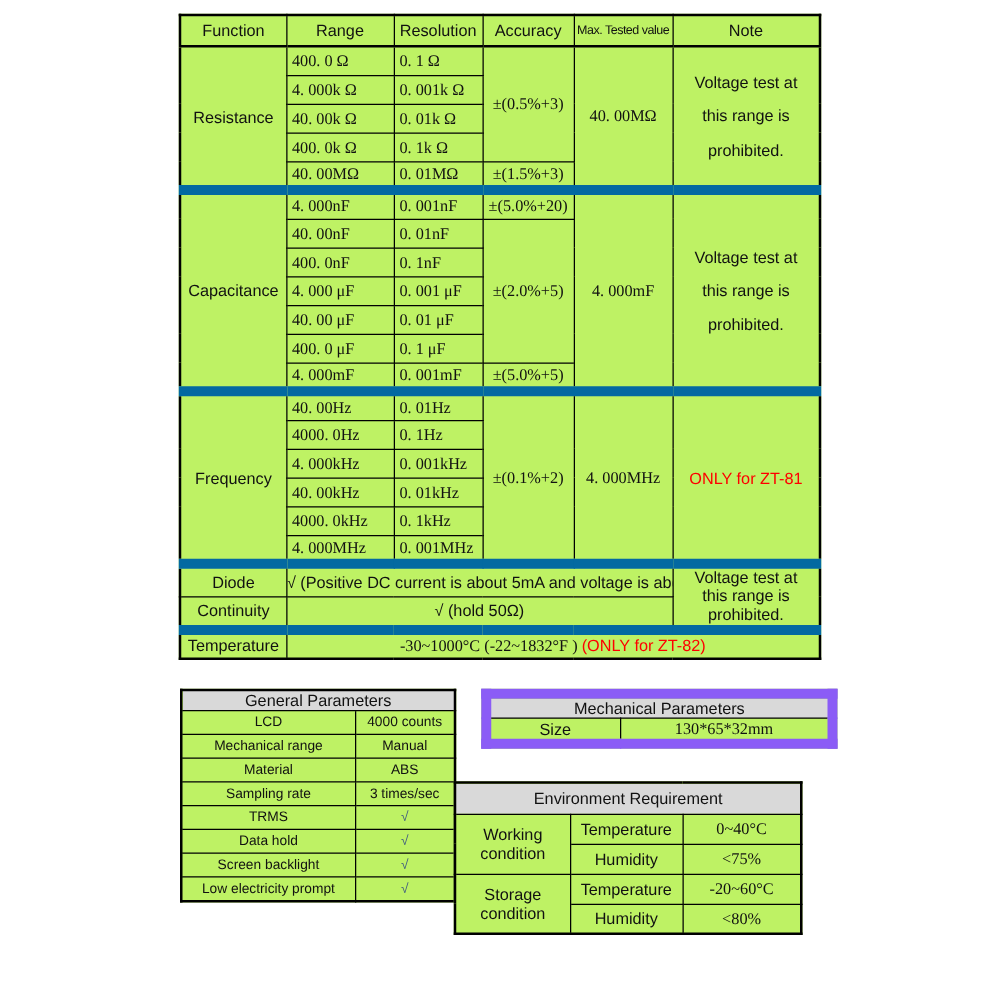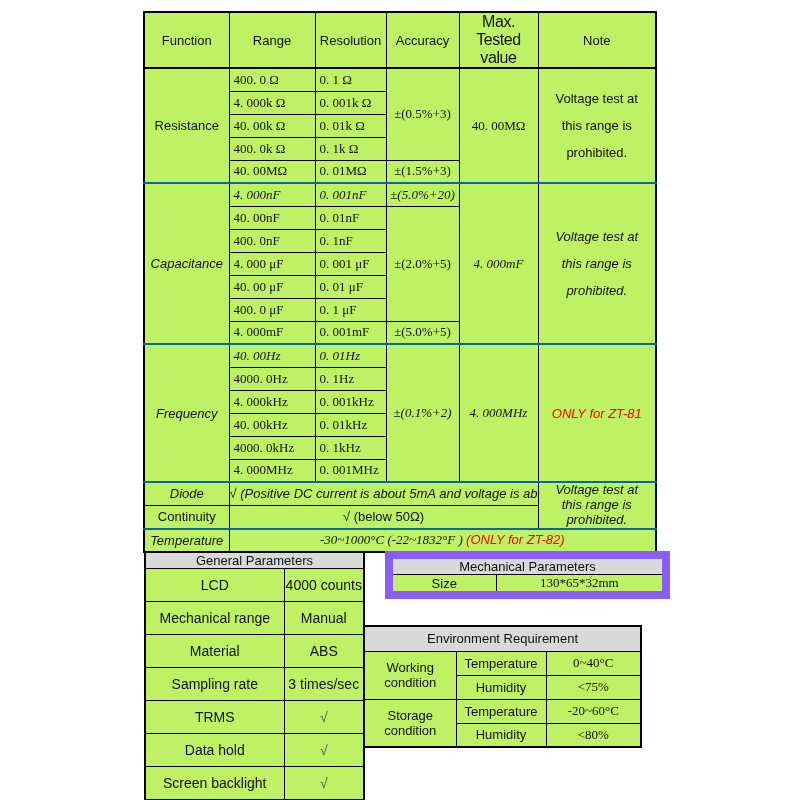--- a/index.html
+++ b/index.html
@@ -5,42 +5,42 @@
   * { margin:0; padding:0; box-sizing:border-box; }
   html,body { width:800px; height:800px; background:#ffffff; color:#111;
               font-family:"Liberation Sans", sans-serif; position:relative; }
   table { border-collapse:collapse; position:absolute; table-layout:fixed; background:#bef264; }
   td, th { border:1px solid #000; vertical-align:middle; text-align:center; overflow:hidden; }
 
   
   .spec { left:143px; top:11px; width:512px; }
   .spec { border:2px solid #000; }
   .spec th { height:25px; font-weight:normal; font-size:13px; border-bottom:2px solid #000; }
-  .spec th.small-h { font-size:16px; letter-spacing:-0.4px; }
+  .spec th.small-h { font-size:10px; letter-spacing:-0.4px; }
   .spec td { height:23px; font-size:13px; }
   .fn  { font-size:13px; }
   .val { font-family:"Liberation Serif", serif; font-size:13.5px; text-align:left; padding-left:4px; }
   .acc, .max { font-family:"Liberation Serif", serif; font-size:13.5px; }
   .note-big { font-size:12.5px; line-height:2.1; padding:0 9px; }
   .note-red { font-size:13px; color:#fe0000; }
   .dc-note  { font-size:12.5px; line-height:1.15; padding:0 9px; }
   .diode-val { font-size:11px; white-space:nowrap; }
   .cont-val  { font-size:12.5px; }
   .temp-black { font-family:"Liberation Serif", serif; font-size:13px; }
   .temp-red   { font-size:13px; color:#fe0000; }
-  tr.sec-top td { border-top:2px solid #0369a1;font-style:italic; }
+  tr.sec-top td { border-top:8px solid #0369a1; }
   .r-diode td, .r-cont td { height:22px; }
 
   
   .gen  { left:144px; top:551px; width:219px; border:2px solid #000; }
   .mech { left:385px; top:551px; width:277px; border:8px solid #8b5cf6; }
   .env  { left:363px; top:625px; width:277px; border:2px solid #000; }
   .ttl  { background:#d9d9d9; font-weight:normal; font-size:13px; height:14px; }
   .env .ttl { height:25px; }
-  .gen td { height:33px; font-size:14px; }
+  .gen td { height:19px; font-size:11px; }
   .mech td { height:18px; font-size:13px; }
   .env td { height:24px; font-size:13px; }
   .sval { font-family:"Liberation Serif", serif; font-size:13px; }
   .check { color:#3f5a80; font-size:12px; }
 </style>
 </head>
 <body>
 
 <table class="spec">
   <colgroup>
@@ -151,21 +151,21 @@
     <td class="val">0. 001MHz</td>
   </tr>
 
   <tr class="sec-top r-diode">
     <td class="fn">Diode</td>
     <td class="diode-val" colspan="4">√ (Positive DC current is about 5mA and voltage is about 3V)</td>
     <td class="dc-note" rowspan="2">Voltage test at this range is prohibited.</td>
   </tr>
   <tr class="r-cont">
     <td class="fn">Continuity</td>
-    <td class="cont-val" colspan="4">√ (below 50Ω)</td>
+    <td class="cont-val" colspan="4">√ (hold 50Ω)</td>
   </tr>
   <tr class="sec-top">
     <td class="fn">Temperature</td>
     <td colspan="5">
       <span class="temp-black">-30~1000°C (-22~1832°F ) </span><span class="temp-red">(ONLY for ZT-82)</span>
     </td>
   </tr>
 </tbody>
   </table>
 

